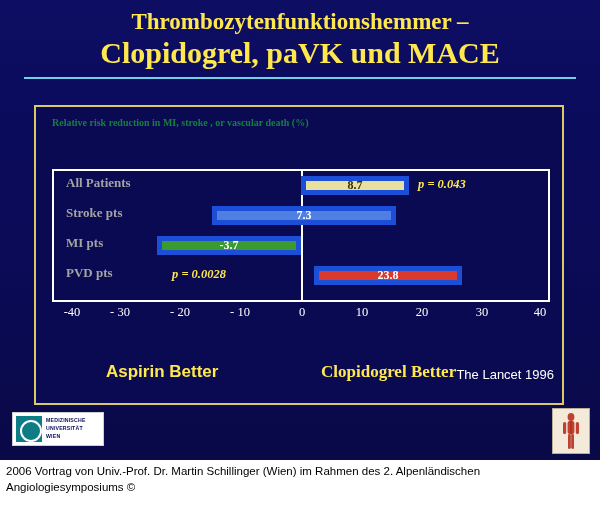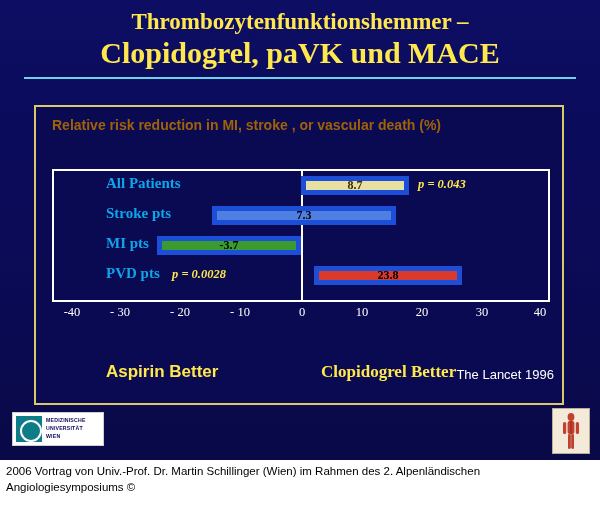--- a/index.html
+++ b/index.html
@@ -53,24 +53,24 @@
     position: absolute;
     left: 34px;
     top: 105px;
     width: 530px;
     height: 300px;
     border: 2px solid #d9c96a;
     background: #0a0a52;
     box-sizing: border-box;
   }
   .panel-title {
-    color: #a16207;
-    font-size: 14px;
-    font-weight: bold;
-    font-family: Liberation Sans, sans-serif;
+    color: #15803d;
+    font-size: 10px;
+    font-weight: bold;
+    font-family: Liberation Serif, serif;
     padding: 10px 0 0 16px;
   }
   .plot-wrap {
     position: absolute;
     left: 16px;
     top: 62px;
     width: 498px;
     height: 170px;
   }
   .plot-box {
@@ -93,42 +93,41 @@
   .row {
     position: absolute;
     left: 0;
     width: 498px;
     height: 26px;
   }
   .row-label {
     position: absolute;
     left: 14px;
     top: 2px;
-    color: #0ea5e9;
-    font-size: 15px;
-    font-weight: bold;
-    font-family: "Liberation Serif", serif;
-    margin-left: 40px;
+    color: #a3a3a3;
+    font-size: 13px;
+    font-weight: bold;
+    font-family: "Liberation Serif", serif;
   }
   .bar {
     position: absolute;
     top: 3px;
     height: 19px;
     border: 5px solid #1d4ed8;
     box-sizing: border-box;
     color: #2d2d2d;
     font-size: 12px;
     font-weight: bold;
     font-family: "Liberation Serif", serif;
     display: flex;
     align-items: center;
     justify-content: center;
   }
   .bar.dark-text { color: #3a2a00; }
-  .bar.light-text { color: #000000; }
+  .bar.light-text { color: #ffffff; }
   .pval {
     position: absolute;
     top: 4px;
     color: #ffe84d;
     font-size: 12.5px;
     font-weight: bold;
     font-style: italic;
     font-family: "Liberation Serif", serif;
   }
   .axis {

